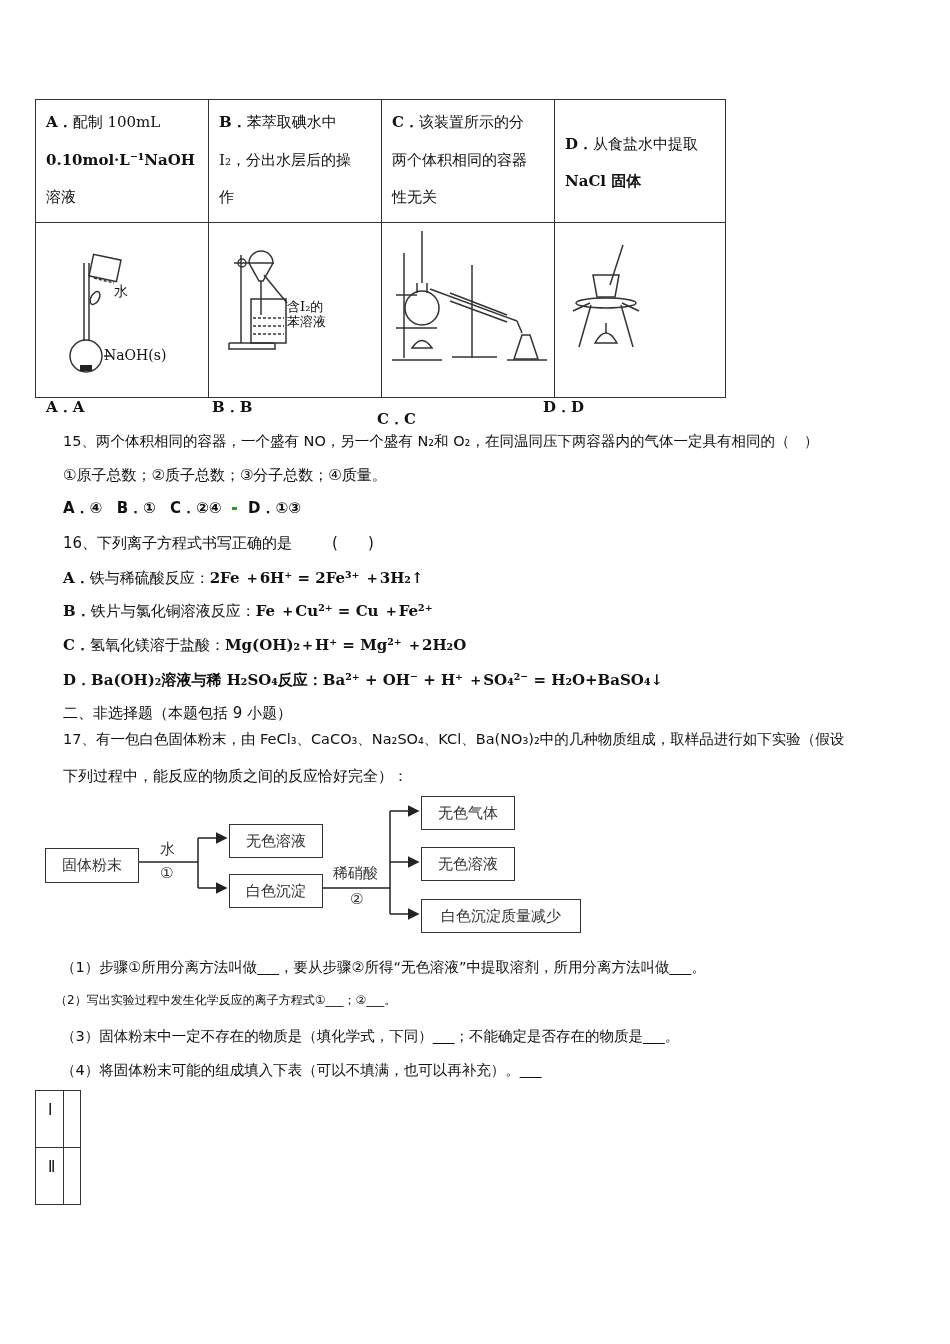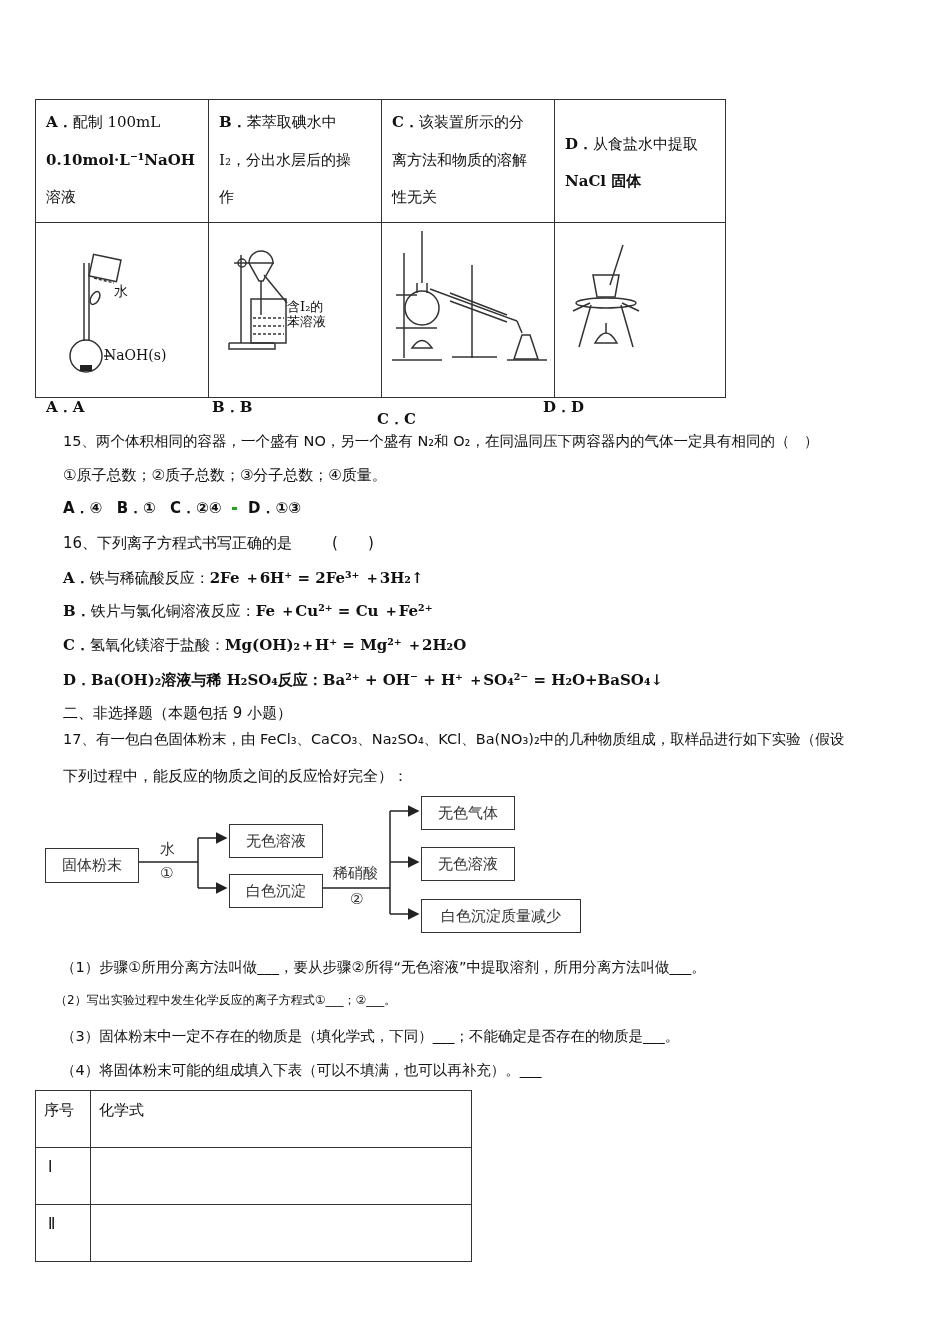--- a/index.html
+++ b/index.html
@@ -47,21 +47,21 @@
     <td style="width:172px">
       <div class="txt">
         <div><span>B．</span><span class="cn">苯萃取碘水中</span></div>
         <div class="cn">I₂，分出水层后的操</div>
         <div class="cn">作</div>
       </div>
     </td>
     <td style="width:172px">
       <div class="txt">
         <div><span>C．</span><span class="cn">该装置所示的分</span></div>
-        <div class="cn">离方法和物质的溶解</div>
+        <div class="cn">两个体积相同的容器</div>
         <div class="cn">性无关</div>
       </div>
     </td>
     <td style="width:170px;vertical-align:middle">
       <div class="txt">
         <div><span>D．</span><span class="cn">从食盐水中提取</span></div>
         <div>NaCl 固体</div>
       </div>
     </td>
   </tr>
@@ -217,24 +217,20 @@
   <div class="fbox" style="left:421px;top:899px;width:158px;height:32px">白色沉淀质量减少</div>
 </div>
 
 <div class="line sans" style="top:958px;left:44px;font-size:14.5px">（1）步骤①所用分离方法叫做___，要从步骤②所得“无色溶液”中提取溶剂，所用分离方法叫做___。</div>
 <div class="line sans" style="top:992px;left:38px;font-size:12px">（2）写出实验过程中发生化学反应的离子方程式①___；②___。</div>
 <div class="line sans" style="top:1027px;left:44px;font-size:14.5px">（3）固体粉末中一定不存在的物质是（填化学式，下同）___；不能确定是否存在的物质是___。</div>
 <div class="line sans" style="top:1061px;left:44px;font-size:14.5px">（4）将固体粉末可能的组成填入下表（可以不填满，也可以再补充）。___</div>
 
 <table class="comp sans">
   <tbody>
-      <tr>
-    <td style="width:38px">序号</td>
-    <td style="width:364px">化学式</td>
-  </tr>
   <tr>
     <td style="padding-left:12px">Ⅰ</td>
     <td></td>
   </tr>
   <tr>
     <td style="padding-left:12px">Ⅱ</td>
     <td></td>
   </tr>
 </tbody>
   </table>

